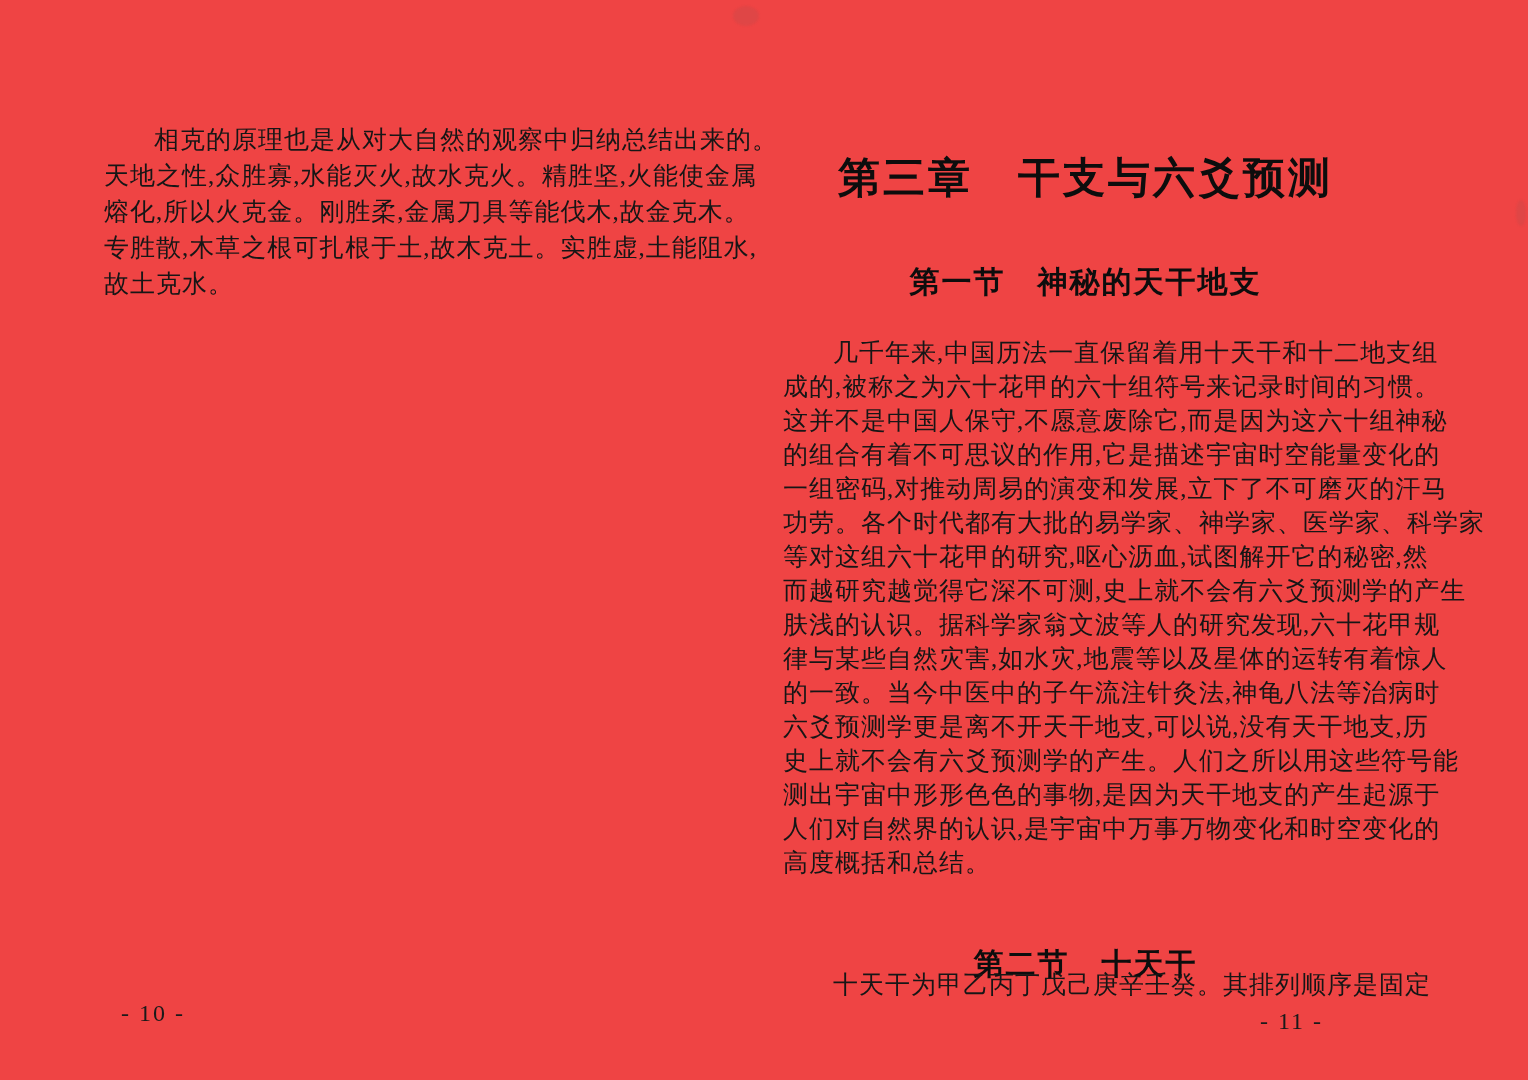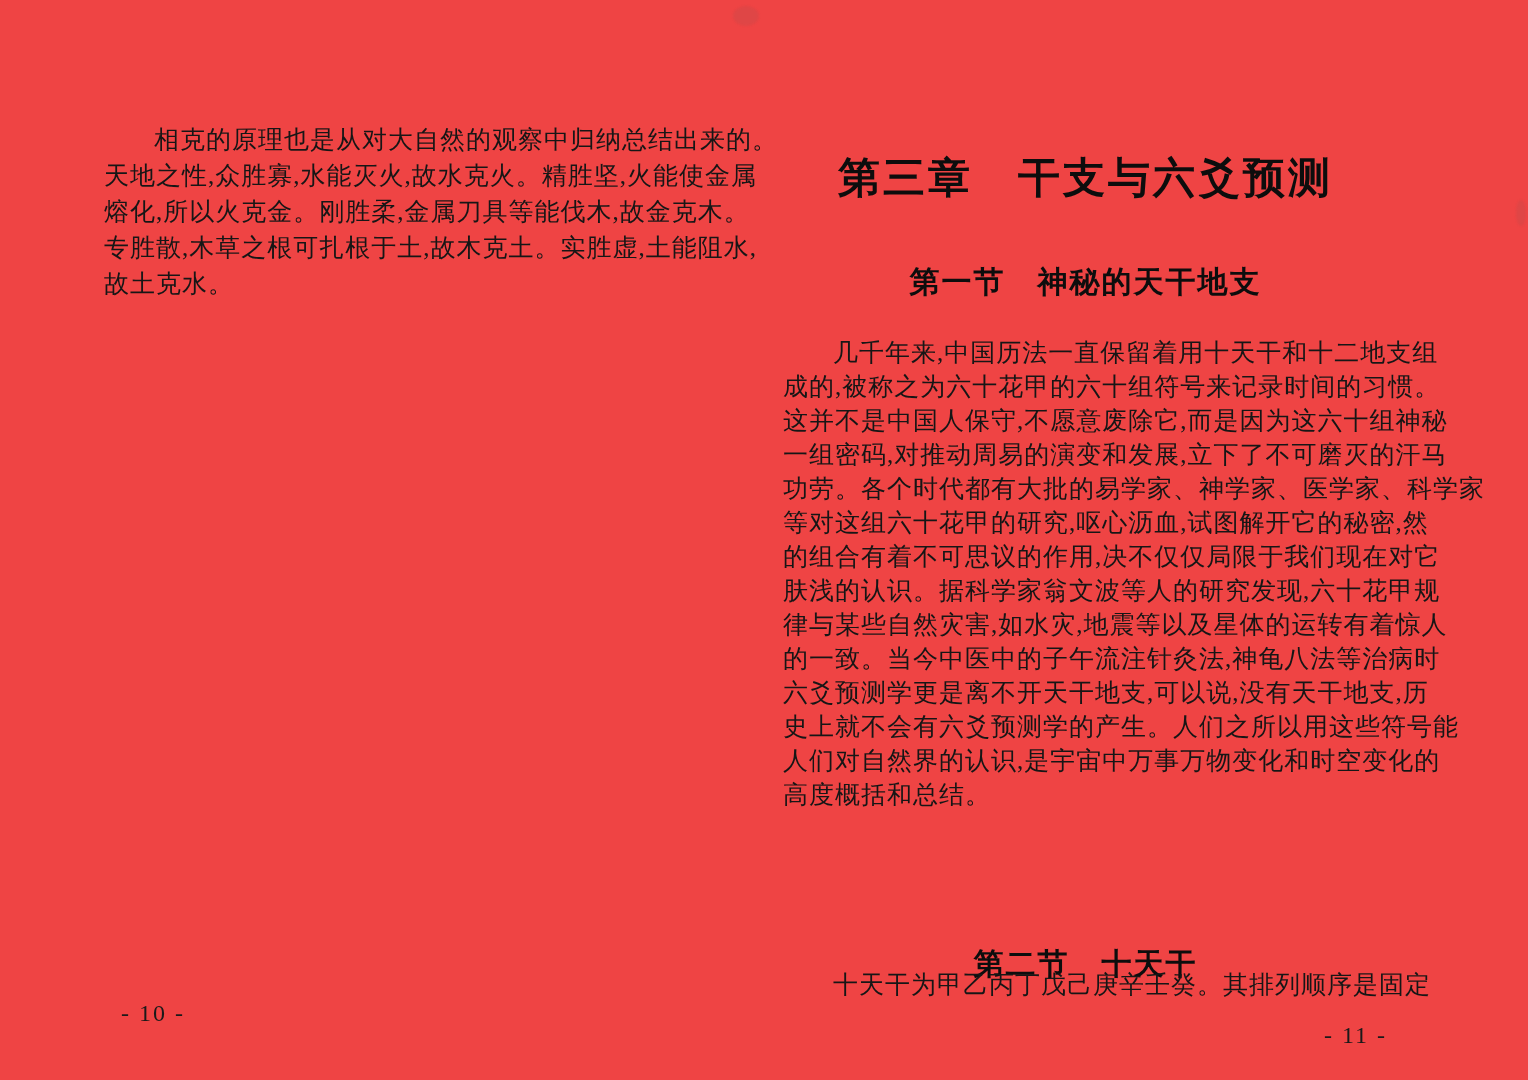--- a/index.html
+++ b/index.html
@@ -75,21 +75,21 @@
     white-space: nowrap;
   }
   .page-number {
     font-size: 24px;
     letter-spacing: 2px;
     color: #1a1a1a;
     white-space: nowrap;
     text-align: right;
   }
   #left-page-number  { left: 121px;  top: 1000px; }
-  #right-page-number { left: 1324px; top: 1008px; margin-top: 14px; }
+  #right-page-number { left: 1260px; top: 1008px; }
   .smudge {
     background: rgba(90, 90, 90, 0.10);
     border-radius: 50%;
     filter: blur(1px);
   }
   #smudge-1 { left: 733px;  top: 6px;   width: 26px; height: 20px; }
   #smudge-2 { left: 1516px; top: 200px; width: 10px; height: 26px; }
 </style>
 </head>
 <body>
@@ -107,29 +107,31 @@
   <div id="left-page-number" class="abs page-number">- 10 -</div>
 
   <div id="section1-title" class="abs heading">第一节　神秘的天干地支</div>
 
   <div id="chapter-title" class="abs heading">第三章　干支与六爻预测</div>
 
   <div id="right-body" class="abs cn-body" data-indent-first="">
       <div class="line">几千年来,中国历法一直保留着用十天干和十二地支组</div>
       <div class="line">成的,被称之为六十花甲的六十组符号来记录时间的习惯。</div>
       <div class="line">这并不是中国人保守,不愿意废除它,而是因为这六十组神秘</div>
+      <div class="line">的组合有着不可思议的作用,它是描述宇宙时空能量变化的</div>
       <div class="line">一组密码,对推动周易的演变和发展,立下了不可磨灭的汗马</div>
       <div class="line">功劳。各个时代都有大批的易学家、神学家、医学家、科学家</div>
       <div class="line">等对这组六十花甲的研究,呕心沥血,试图解开它的秘密,然</div>
-      <div class="line">的组合有着不可思议的作用,决不仅仅局限于我们现在对它</div>
+      <div class="line">而越研究越觉得它深不可测,史上就不会有六爻预测学的产生</div>
       <div class="line">肤浅的认识。据科学家翁文波等人的研究发现,六十花甲规</div>
       <div class="line">律与某些自然灾害,如水灾,地震等以及星体的运转有着惊人</div>
       <div class="line">的一致。当今中医中的子午流注针灸法,神龟八法等治病时</div>
       <div class="line">六爻预测学更是离不开天干地支,可以说,没有天干地支,历</div>
       <div class="line">史上就不会有六爻预测学的产生。人们之所以用这些符号能</div>
+      <div class="line">测出宇宙中形形色色的事物,是因为天干地支的产生起源于</div>
       <div class="line">人们对自然界的认识,是宇宙中万事万物变化和时空变化的</div>
       <div class="line">高度概括和总结。</div>
     </div>
 
   <div id="section2-title" class="abs heading">第二节　十天干</div>
 
   <div id="section2-first-line" class="abs cn-body">十天干为甲乙丙丁戊己庚辛壬癸。其排列顺序是固定</div>
 
   <div id="right-page-number" class="abs page-number">- 11 -</div>
 

